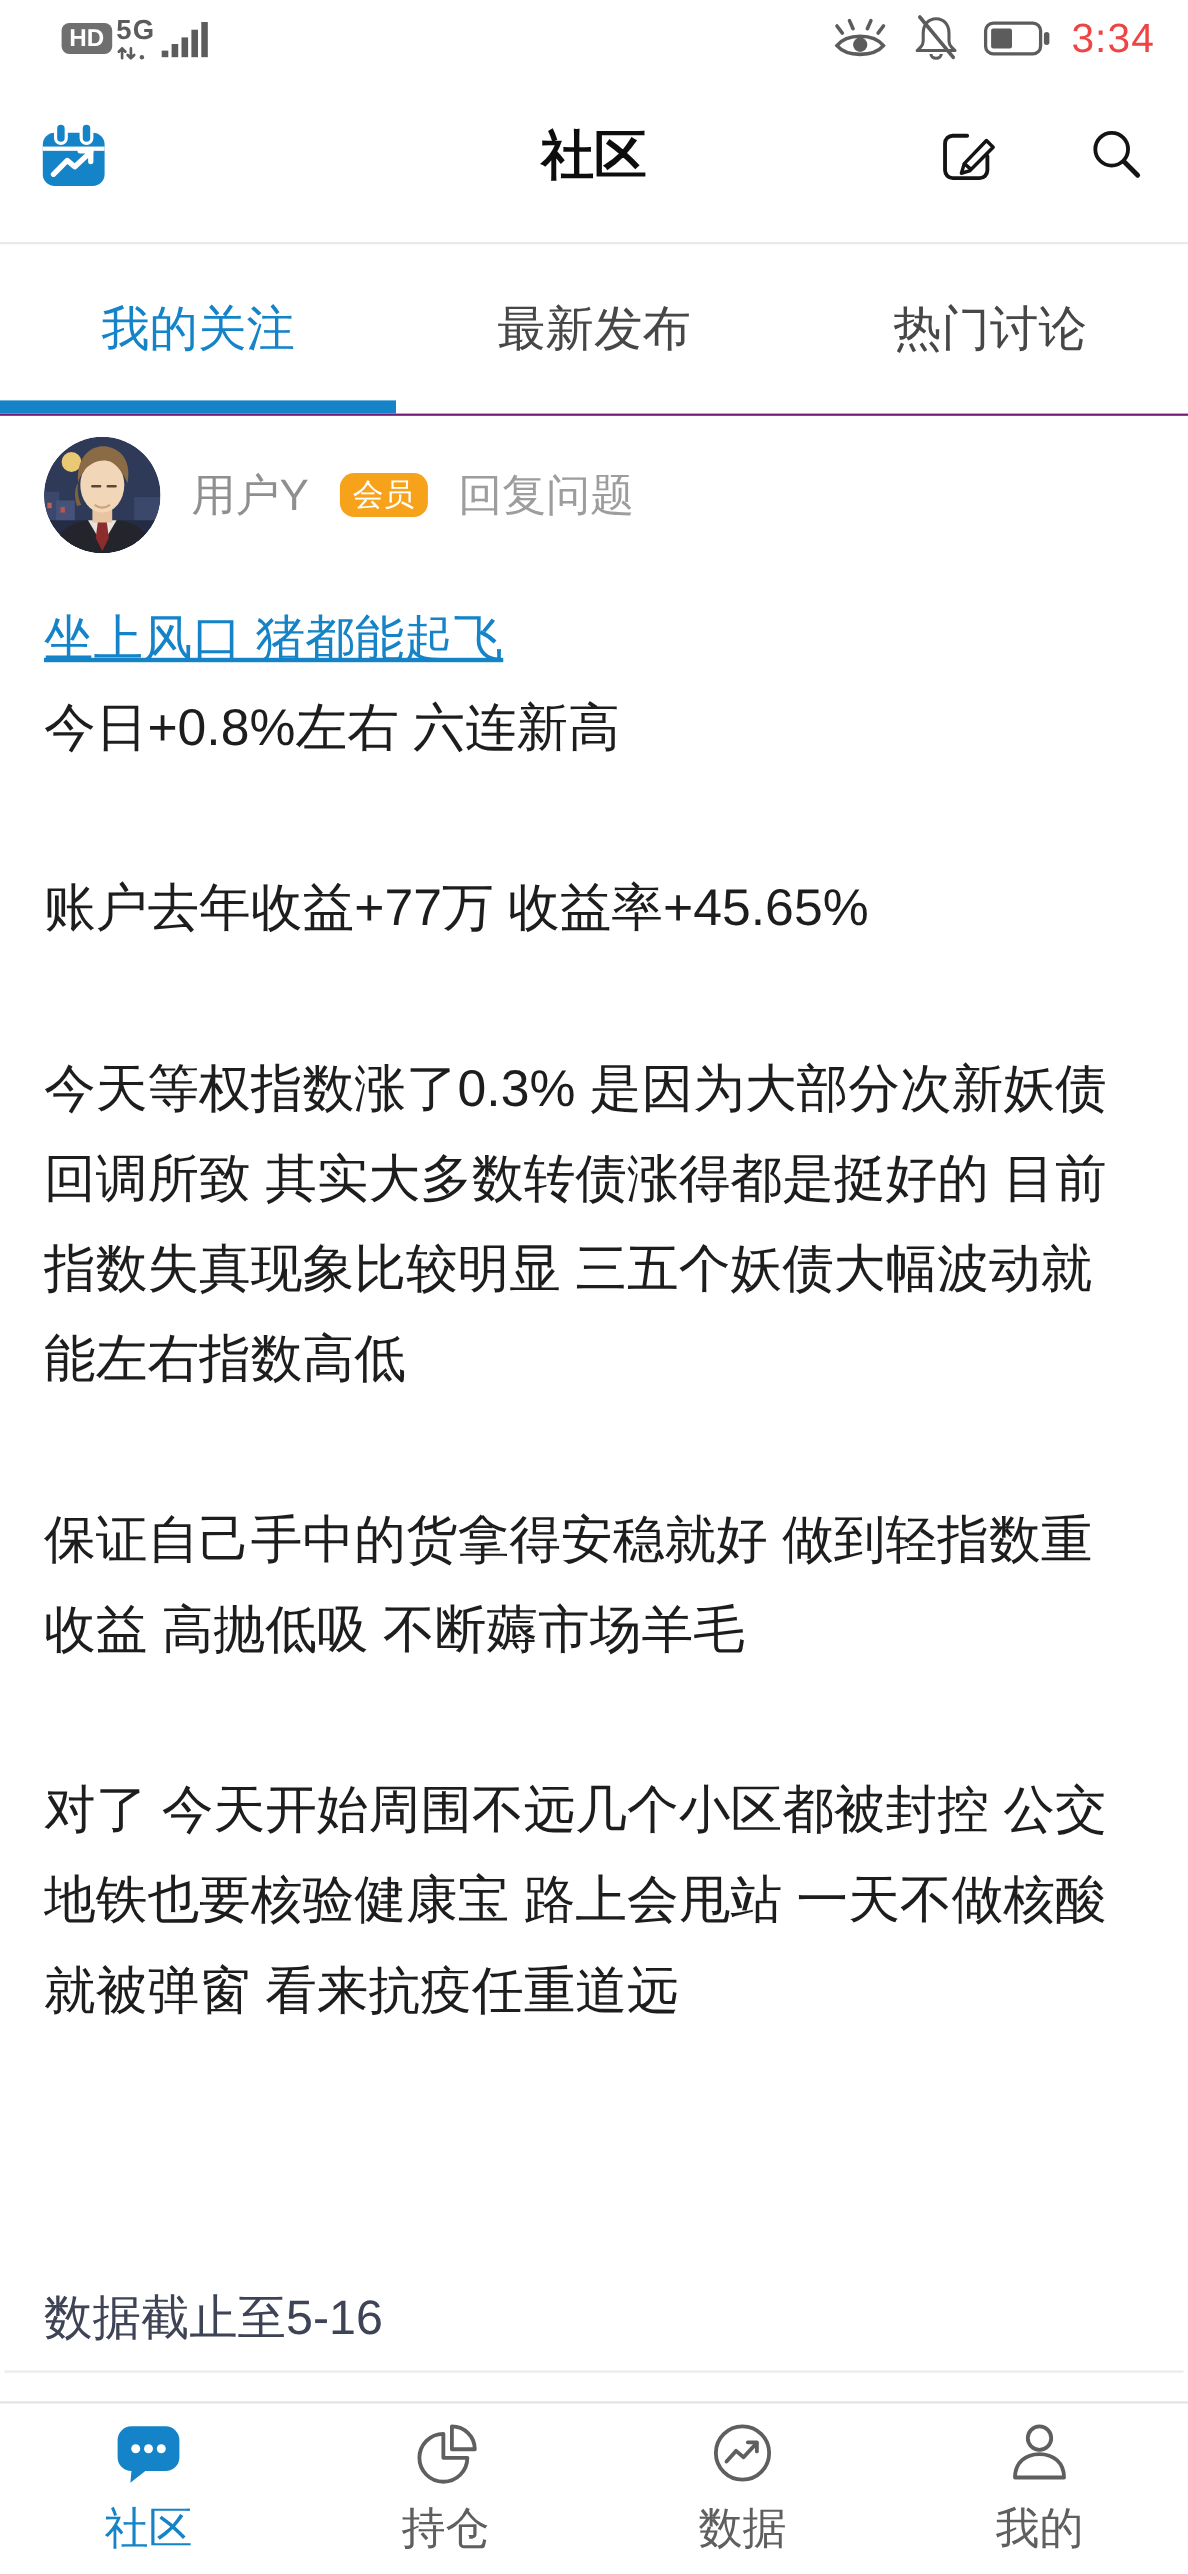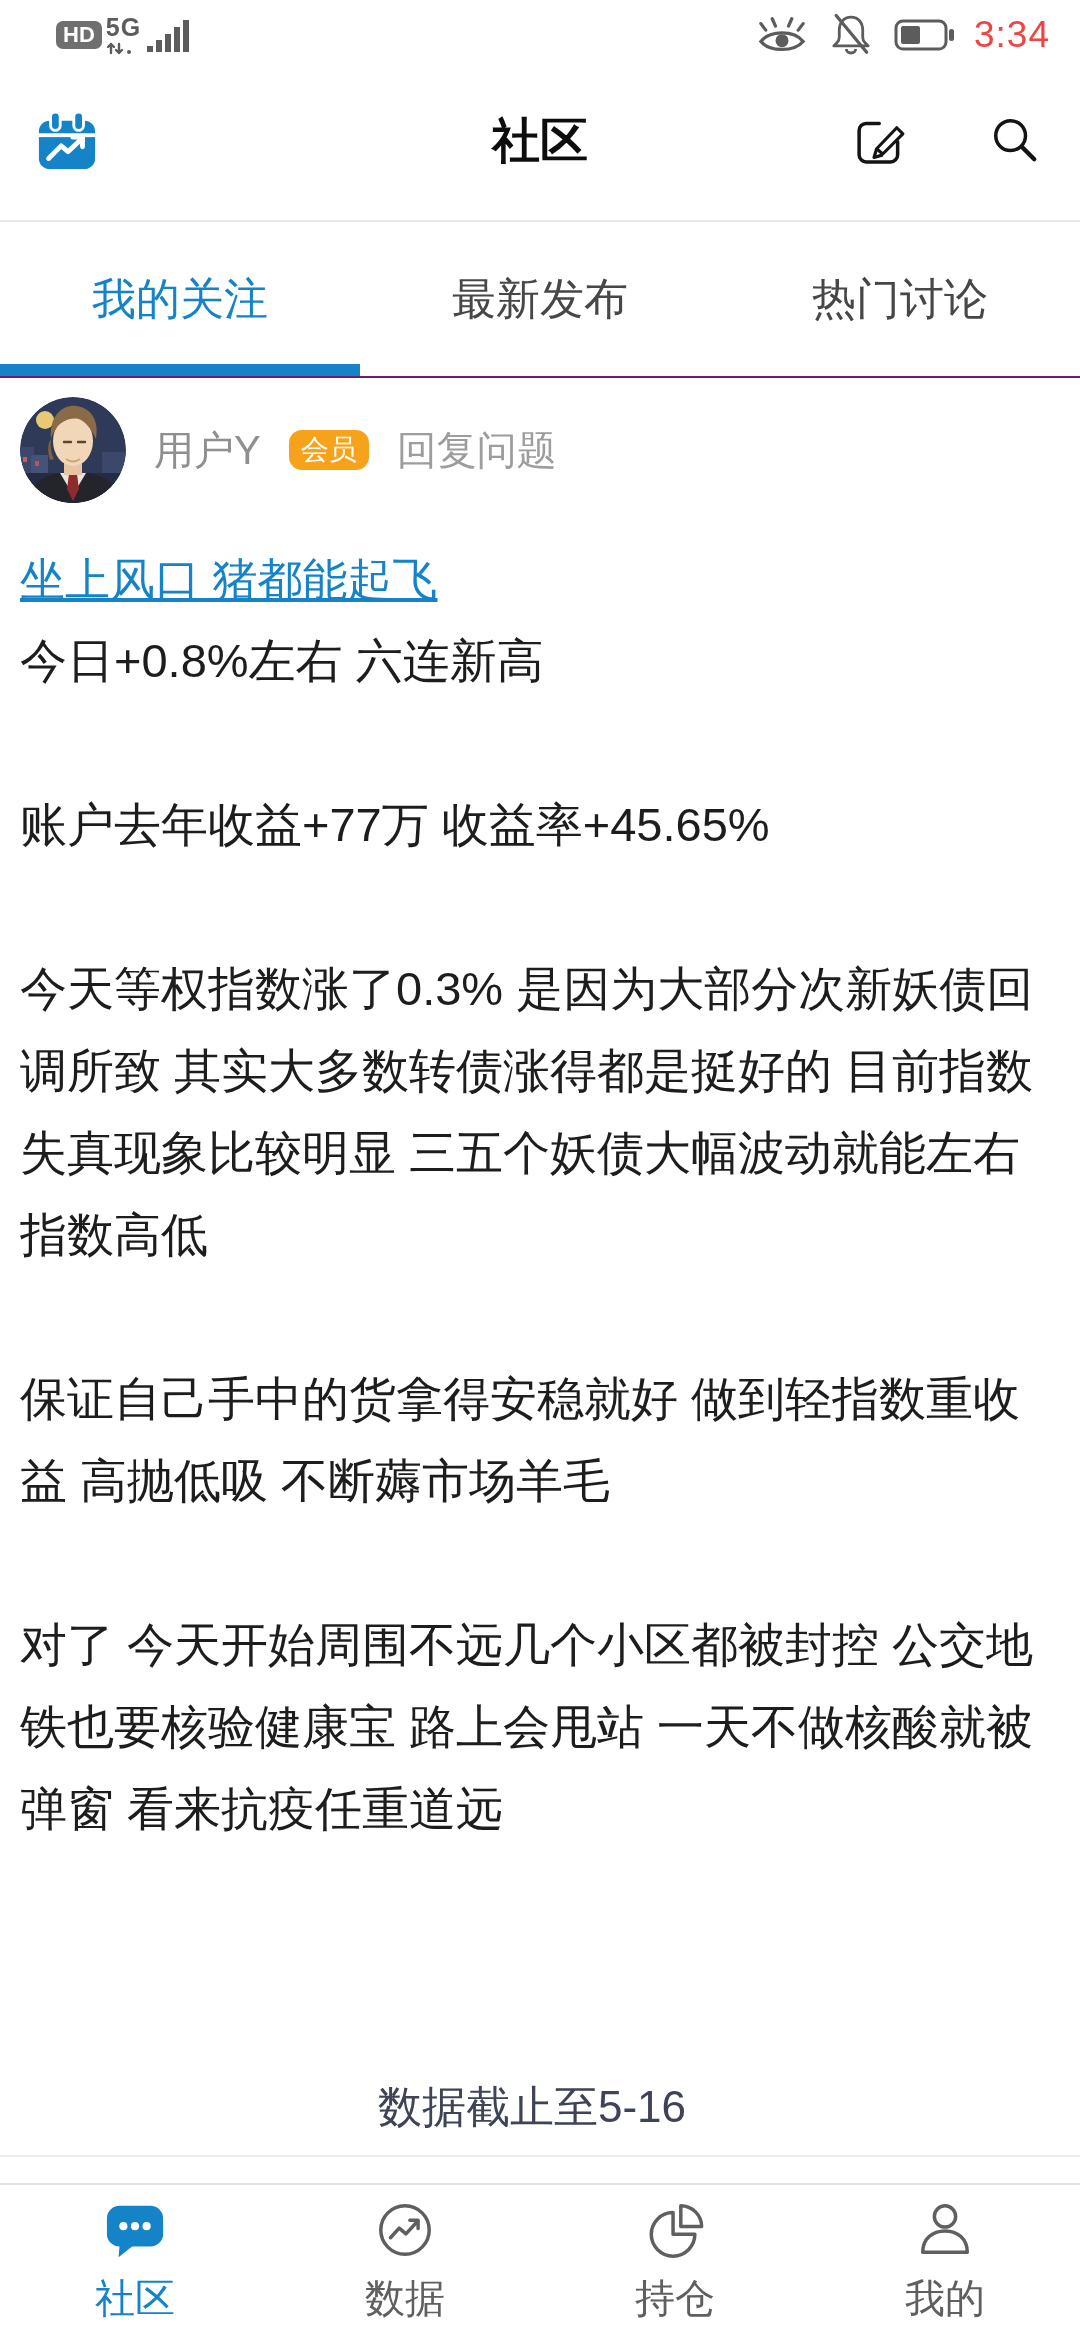--- a/index.html
+++ b/index.html
@@ -26,29 +26,29 @@
   .header-actions{margin-left:auto;display:flex;align-items:center;gap:76px;z-index:1}
   .icon-btn{background:none;border:none;width:58px;height:58px;cursor:pointer;padding:0}
 
   
   .tab-bar{height:156px;border-bottom:2px solid #701a75;display:flex}
   .tab{flex:1;position:relative;display:flex;align-items:center;justify-content:center;font-size:44px;color:#474747;cursor:pointer}
   .tab.active{color:var(--accent)}
   .tab-underline{position:absolute;left:0;right:0;bottom:0;height:12px;background:var(--accent)}
 
   
-  .content{flex:1;display:flex;flex-direction:column;padding:0 20px;overflow:hidden}
+  .content{flex:1;display:flex;flex-direction:column;padding:0 40px;overflow:hidden}
   .user-row{display:flex;align-items:center;gap:28px;margin-top:16px;height:112px}
   .avatar{width:106px;height:106px;border-radius:50%;overflow:hidden;flex:none}
   .username{font-size:40px;color:var(--secondary-text)}
   .member-badge{background:var(--member-badge-bg);color:#fff;font-size:28px;padding:6px 12px;border-radius:13px;line-height:1}
   .user-action{font-size:40px;color:#9d9d9d}
   .post-title{display:block;color:var(--accent);font-size:45px;line-height:80px;margin-top:34px;text-decoration:underline;cursor:pointer}
   .post-body p{font-size:47px;line-height:82px;color:var(--body-text);margin:0 0 82px 0}
-  .footer-row{margin-top:auto;text-align:center;font-size:44px;color:var(--footer-text);padding:0 16px 18px 0}
+  .footer-row{margin-top:auto;text-align:left;font-size:44px;color:var(--footer-text);padding:0 16px 18px 0}
   .content-divider{height:2px;background:#ececec;margin:0 -36px}
   .bottom-gap{height:26px}
 
   
   .nav-bar{height:157px;border-top:2px solid #e3e3e3;display:flex}
   .nav-item{flex:1;display:flex;flex-direction:column;align-items:center;justify-content:center;gap:10px;font-size:40px;color:var(--nav-inactive);cursor:pointer;background:none;border:none}
   .nav-item.active{color:var(--accent)}
   .nav-icon{width:62px;height:62px}
   .nav-icon svg{width:100%;height:100%}
 </style>
@@ -194,39 +194,39 @@
           <circle cx="20" cy="28" r="4.2" fill="#fff"></circle>
           <circle cx="32" cy="28" r="4.2" fill="#fff"></circle>
           <circle cx="44" cy="28" r="4.2" fill="#fff"></circle>
         </svg>
       </span>
       <span>社区</span>
     </button>
     <button class="nav-item">
       <span class="nav-icon">
         <svg viewBox="0 0 64 64">
+          <path d="M30 14 A22.5 22.5 0 1 0 52.5 36.5 L30 36.5 Z" fill="none" stroke="#5f5f5f" stroke-width="3.6" stroke-linejoin="round"></path>
+          <path d="M38 7 A21.5 21.5 0 0 1 59.5 28.5 L38 28.5 Z" fill="none" stroke="#5f5f5f" stroke-width="3.6" stroke-linejoin="round"></path>
+        </svg>
+      </span>
+      <span>持仓</span>
+    </button>
+    <button class="nav-item">
+      <span class="nav-icon">
+        <svg viewBox="0 0 64 64">
           <circle cx="32" cy="32" r="25" fill="none" stroke="#5f5f5f" stroke-width="3.6"></circle>
           <path d="M17 40 l9-10 7 6 12-13" fill="none" stroke="#5f5f5f" stroke-width="3.6" stroke-linecap="round" stroke-linejoin="round"></path>
           <path d="M37 22 h8.5 v8.5" fill="none" stroke="#5f5f5f" stroke-width="3.6" stroke-linecap="round" stroke-linejoin="round"></path>
         </svg>
       </span>
       <span>数据</span>
     </button>
     <button class="nav-item">
       <span class="nav-icon">
         <svg viewBox="0 0 64 64">
-          <path d="M30 14 A22.5 22.5 0 1 0 52.5 36.5 L30 36.5 Z" fill="none" stroke="#5f5f5f" stroke-width="3.6" stroke-linejoin="round"></path>
-          <path d="M38 7 A21.5 21.5 0 0 1 59.5 28.5 L38 28.5 Z" fill="none" stroke="#5f5f5f" stroke-width="3.6" stroke-linejoin="round"></path>
-        </svg>
-      </span>
-      <span>持仓</span>
-    </button>
-    <button class="nav-item">
-      <span class="nav-icon">
-        <svg viewBox="0 0 64 64">
           <circle cx="32" cy="18" r="11" fill="none" stroke="#5f5f5f" stroke-width="3.6"></circle>
           <path d="M9 55 C9 41 19 33 32 33 C45 33 55 41 55 55 Z" fill="none" stroke="#5f5f5f" stroke-width="3.6" stroke-linejoin="round"></path>
         </svg>
       </span>
       <span>我的</span>
     </button>
   </div>
 
 </div>
 

